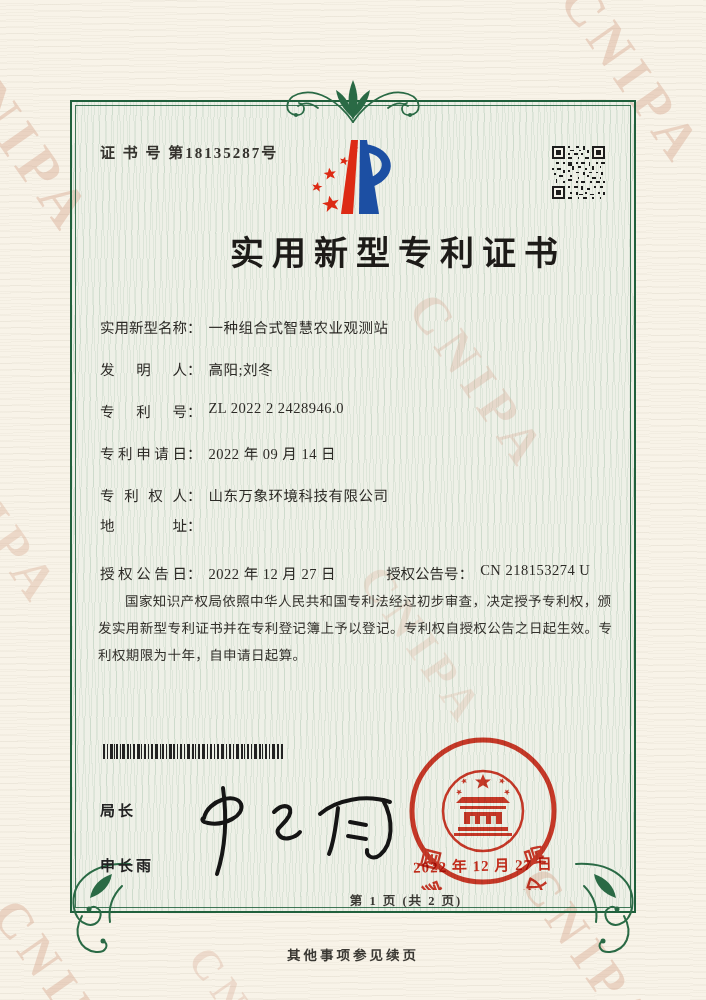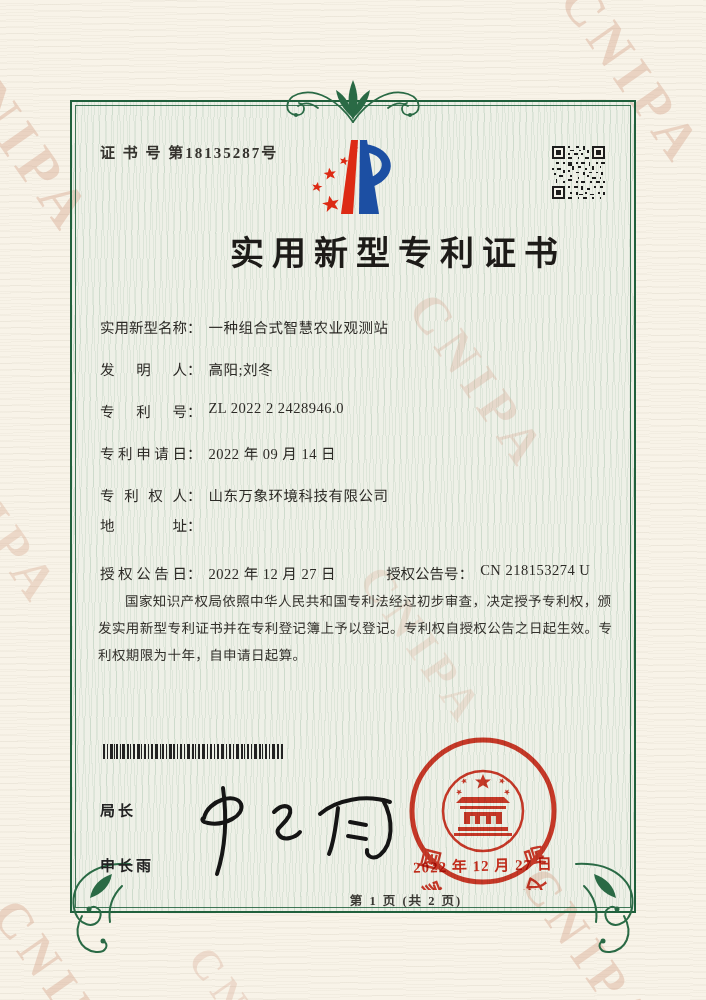--- a/index.html
+++ b/index.html
@@ -248,14 +248,15 @@
       <rect x="66" y="84" width="5" height="8" fill="#f0f1e9"></rect>
       <rect x="76" y="84" width="6" height="8" fill="#f0f1e9"></rect>
       <rect x="87" y="84" width="5" height="8" fill="#f0f1e9"></rect>
       <rect x="54" y="95" width="50" height="4"></rect>
       <rect x="50" y="101" width="58" height="3"></rect>
     </g>
   </svg>
   <div class="abs seal-date">2022 年 12 月 27 日</div>
 
   <div class="abs page-info">第 1 页 (共 2 页)</div>
+  <div class="abs continuation">其他事项参见续页</div>
 
 </div>
 
 </body></html>

